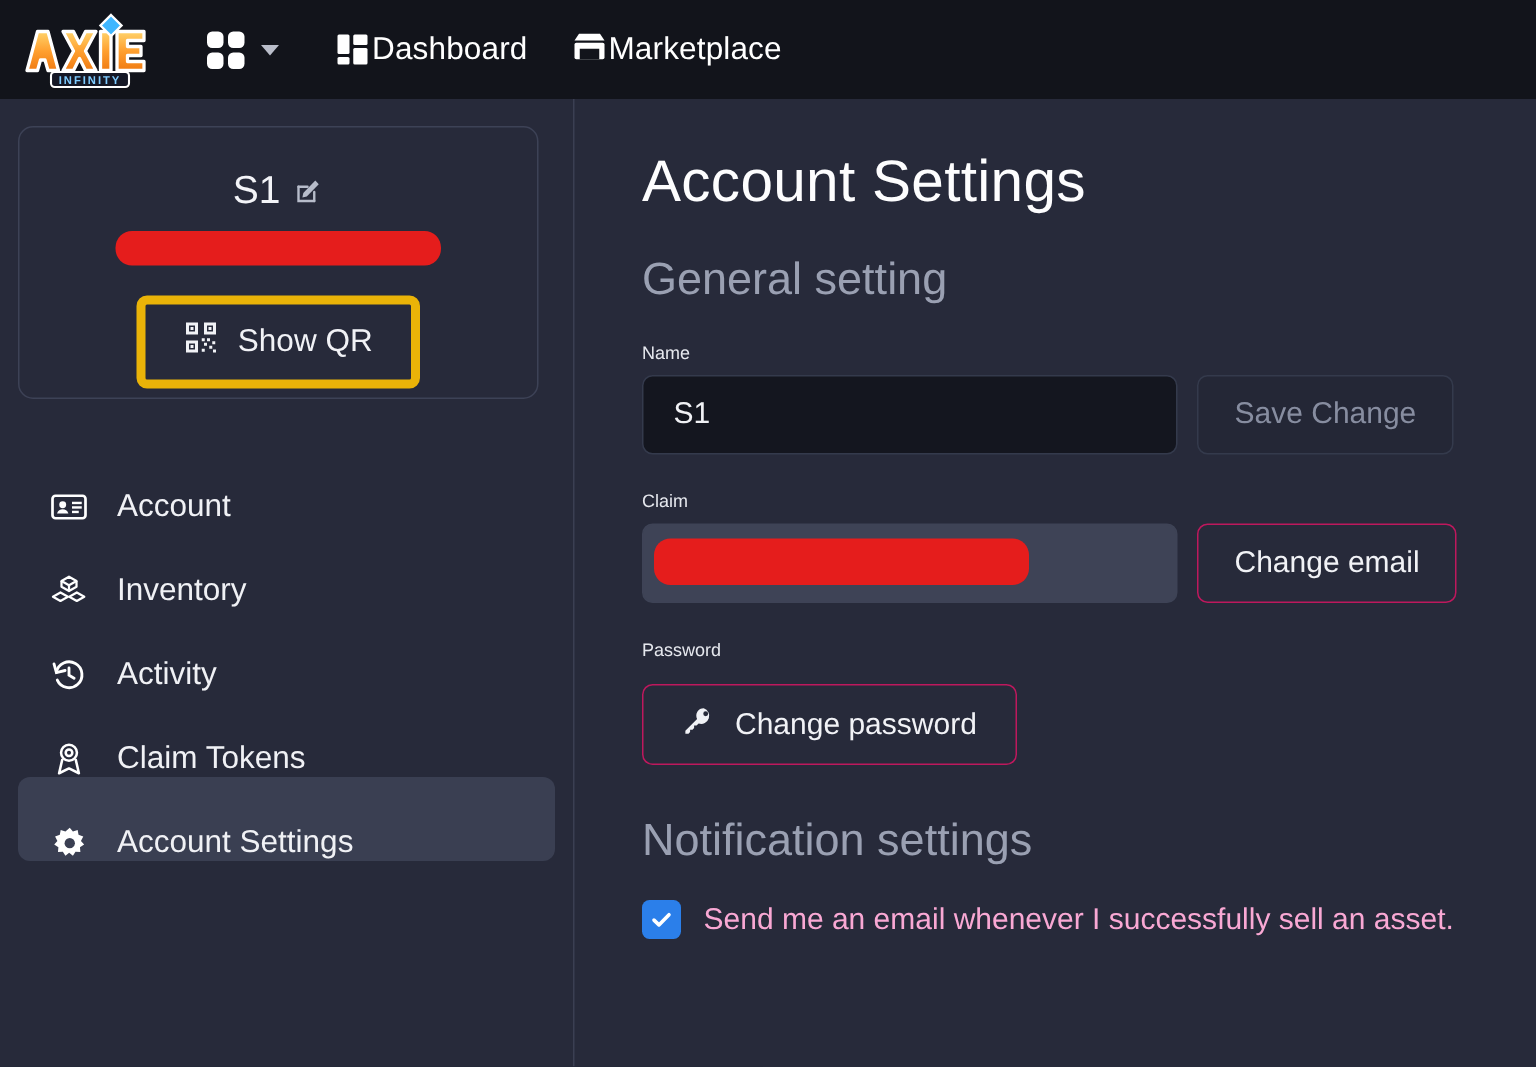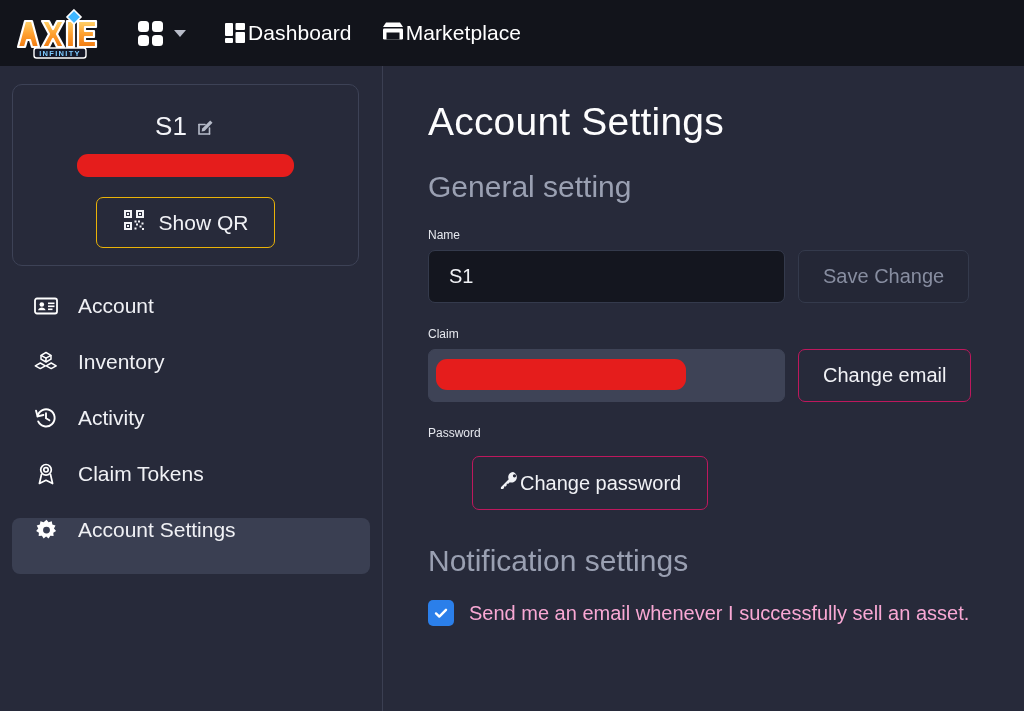--- a/index.html
+++ b/index.html
@@ -67,30 +67,30 @@
   .profile-name-row { display: flex; align-items: center; gap: 9px; }
   .profile-name { font-size: 26px; color: #f3f4f8; }
   .edit-ico { width: 20px; height: 20px; display: block; }
 
   .redact { background: #e51d1c; border-radius: 11px; }
   .redact-name { width: 217px; height: 23px; margin-top: 12px; }
 
   .qr-btn {
     margin-top: 20px;
     display: flex; align-items: center; gap: 14px;
-    border: 1px solid #eab308; border-radius: 7px;
+    border: 6px solid #eab308; border-radius: 7px;
     background: transparent; color: #f1f2f6;
     font-size: 21px; font-family: inherit;
     padding: 11px 26px; cursor: pointer;
   }
 
   
   .sidenav { margin-top: 28px; }
   .side-item {
-    display: flex; align-items: flex-start; gap: 20px;
+    display: flex; align-items: flex-end; gap: 20px;
     height: 56px; padding: 0 22px; border-radius: 8px;
     color: #f0f1f5; font-size: 21px; cursor: pointer;
   }
   .side-item .sico { width: 24px; height: 24px; display: flex; align-items: center; justify-content: center; flex: none; }
   .side-item.active { background: #3a3f52; }
 
   
   .page-title { font-size: 39px; color: #fdfdfe; font-weight: normal; letter-spacing: .2px; }
   .section-title { font-size: 30px; color: #9aa0b2; font-weight: normal; margin-top: 26px; }
   .field-label { font-size: 12px; color: #e6e8ee; margin-top: 24px; margin-bottom: 8px; }
@@ -111,22 +111,22 @@
   .btn {
     height: 53px; border-radius: 7px;
     background: transparent; border: 1px solid #be185d;
     color: #f1f2f6; font-size: 20px; font-family: inherit;
     padding: 0 24px; cursor: pointer; white-space: nowrap;
   }
   .btn.disabled { background: #242736; border-color: #343a4c; color: #878da0; cursor: default; }
 
   .pw-btn {
     margin-top: 8px;
-    display: inline-flex; align-items: center; 
-    height: 54px; padding: 0 26px; margin-left: 44px;
+    display: inline-flex; align-items: center; gap: 14px;
+    height: 54px; padding: 0 26px;
   }
 
   .notif-title { font-size: 30px; color: #9aa0b2; font-weight: normal; margin-top: 34px; }
   .check-row { display: flex; align-items: center; gap: 15px; margin-top: 22px; }
   .checkbox {
     width: 26px; height: 26px; border-radius: 5px; background: #2b7fea;
     display: flex; align-items: center; justify-content: center; flex: none; cursor: pointer;
   }
   .check-label { font-size: 20px; color: #f9a8d4; white-space: nowrap; }
 </style>

